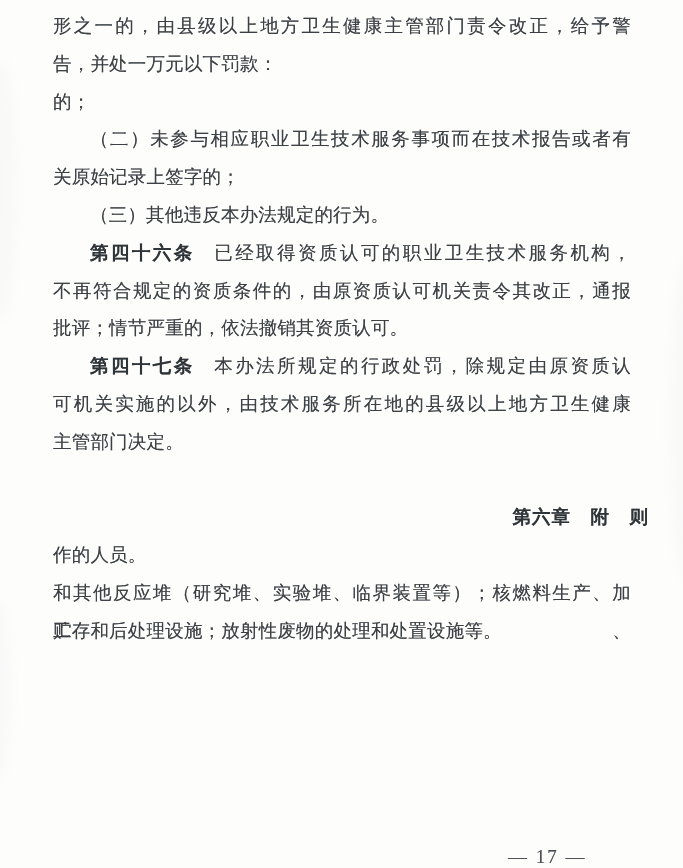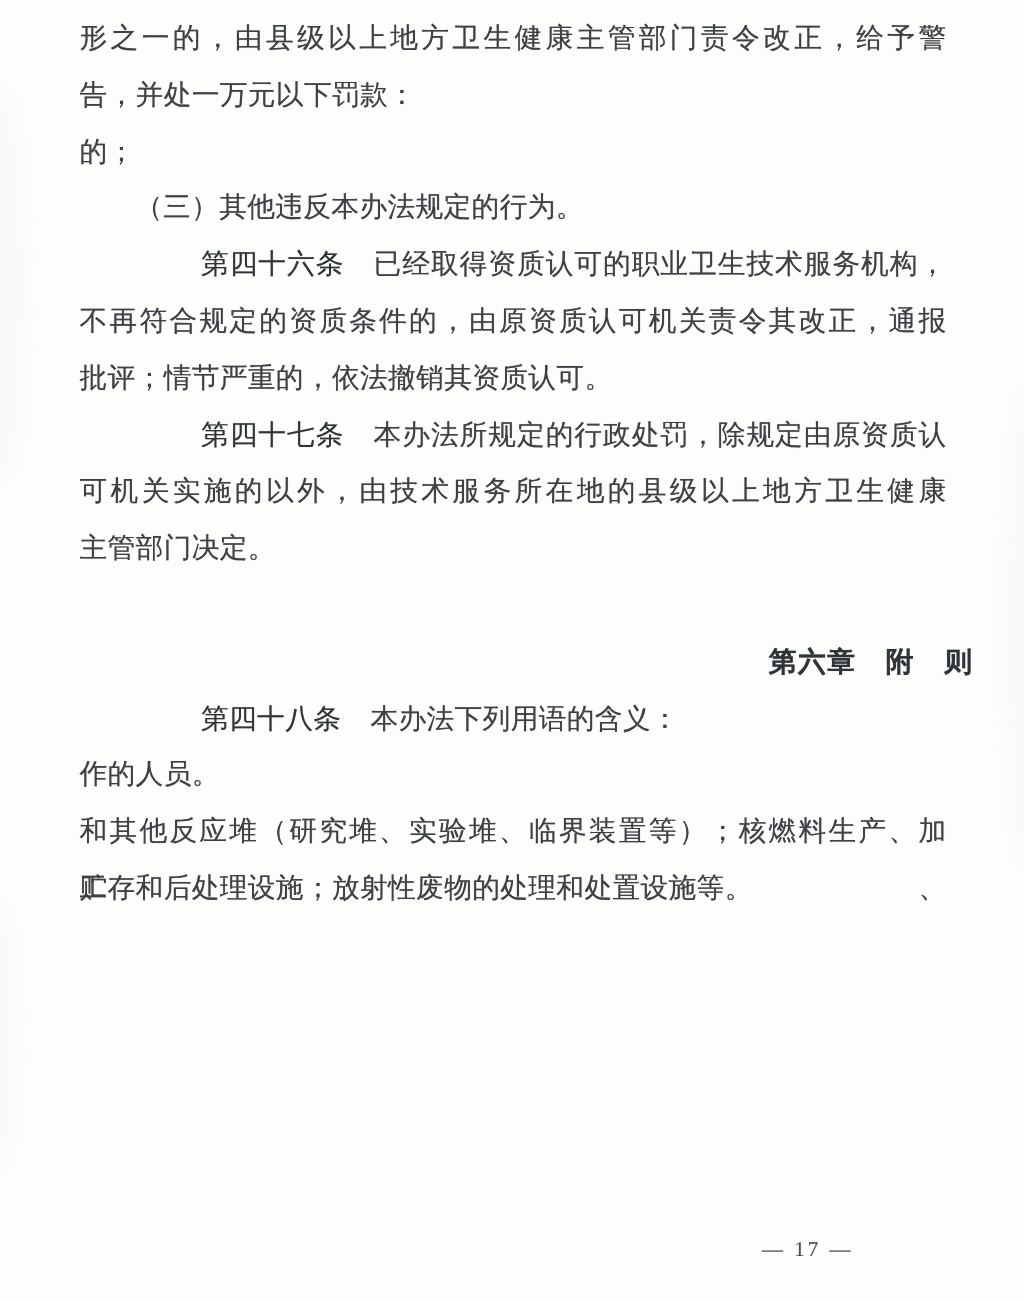--- a/index.html
+++ b/index.html
@@ -54,56 +54,56 @@
   .line.indent { padding-left: 37px; }
   .line.spacer {  }
   .line.heading {
     text-align: right;
     transform: translateX(18px);
     font-weight: 700;
     color: var(--bold, #2f3438);
     letter-spacing: 1px;
   }
   .seg.bold {
-    font-weight: 400;
+    font-weight: 700;
     color: var(--bold, #2f3438);
     margin-right: 1.05em;
-    margin-left: 44px;
   }
   .footer {
     position: absolute;
     left: 508px;
-    top: 826px;
-    font-size: 14px;
+    top: 846px;
+    font-size: 19px;
     letter-spacing: 2px;
     color: var(--footer, #4b4f54);
     text-shadow: 0 0 0.5px rgba(75,79,84,0.5);
   }
 </style>
 </head>
 <body>
 
 <div class="page" style="--bg: #fdfdfc; --text: #3d4145; --bold: #2f3438; --footer: #4b4f54;">
   <div class="artifact a1"></div>
   <div class="artifact a2"></div>
   <div class="artifact a3"></div>
 
   <div class="text-block" id="lines">
       <div class="line body fill"><span class="seg">形之一的，由县级以上地方卫生健康主管部门责令改正，给予警</span></div>
       <div class="line body"><span class="seg">告，并处一万元以下罚款：</span></div>
       <div class="line body"><span class="seg">的；</span></div>
+      <div class="line body fill indent"><span class="seg">（二）未参与相应职业卫生技术服务事项而在技术报告或者有</span></div>
+      <div class="line body"><span class="seg">关原始记录上签字的；</span></div>
       <div class="line body indent"><span class="seg">（三）其他违反本办法规定的行为。</span></div>
       <div class="line body fill indent"><span class="seg bold">第四十六条</span><span class="seg">已经取得资质认可的职业卫生技术服务机构，</span></div>
       <div class="line body fill"><span class="seg">不再符合规定的资质条件的，由原资质认可机关责令其改正，通报</span></div>
       <div class="line body"><span class="seg">批评；情节严重的，依法撤销其资质认可。</span></div>
       <div class="line body fill indent"><span class="seg bold">第四十七条</span><span class="seg">本办法所规定的行政处罚，除规定由原资质认</span></div>
       <div class="line body fill"><span class="seg">可机关实施的以外，由技术服务所在地的县级以上地方卫生健康</span></div>
       <div class="line body"><span class="seg">主管部门决定。</span></div>
       <div class="line spacer"></div>
       <div class="line heading">第六章　附　则</div>
-      <div class="line body indent"><span class="seg bold">第四十八条</span><span class="seg">本办法下列用语的含义：</span></div>
       <div class="line body"><span class="seg">作的人员。</span></div>
       <div class="line body fill"><span class="seg">和其他反应堆（研究堆、实验堆、临界装置等）；核燃料生产、加工、</span></div>
       <div class="line body"><span class="seg">贮存和后处理设施；放射性废物的处理和处置设施等。</span></div>
     </div>
 
   <div class="footer">— 17 —</div>
 </div>
 
 </body></html>

